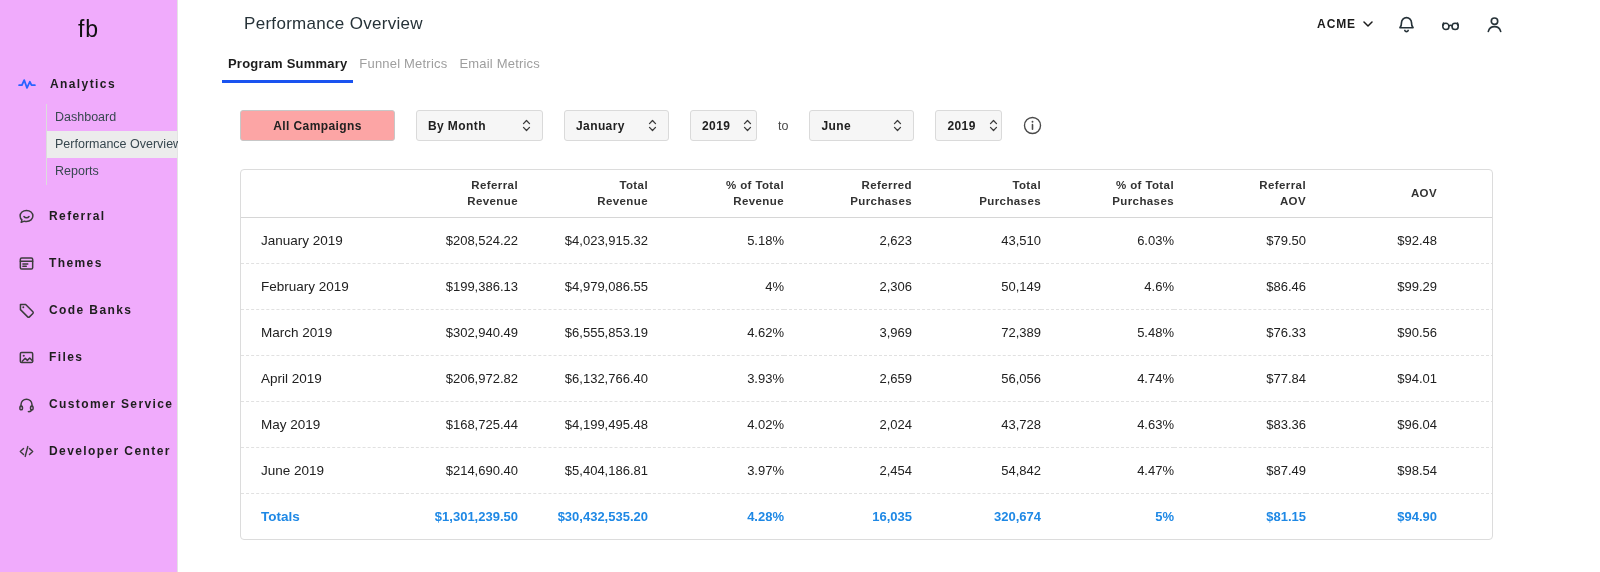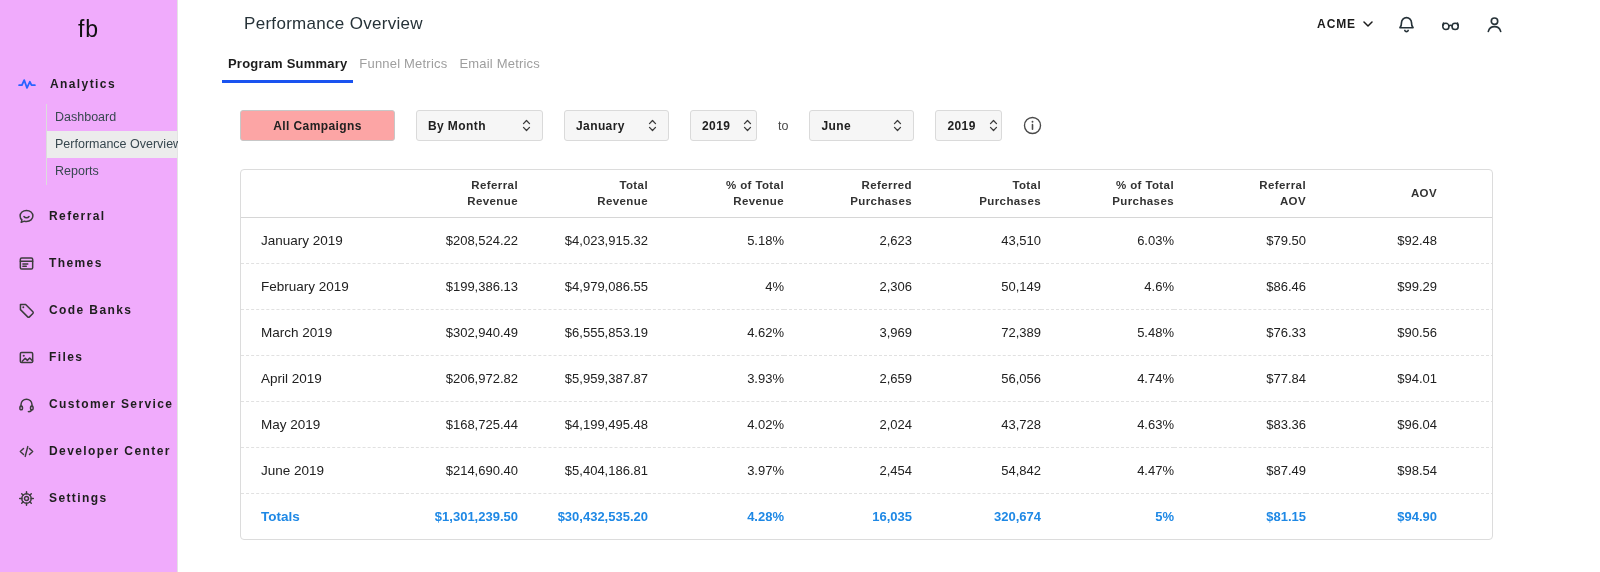--- a/index.html
+++ b/index.html
@@ -144,30 +144,20 @@
         <span class="icon">
           <svg width="17" height="17" viewBox="0 0 16 16" fill="none" stroke="currentColor" stroke-width="1.4" stroke-linecap="round" stroke-linejoin="round">
               <path d="M5.2 5.2 2.2 8l3 2.8"></path>
               <path d="M10.8 5.2 13.8 8l-3 2.8"></path>
               <path d="M9.2 3.4 6.8 12.6"></path>
             </svg>
         </span>
         <span class="nav-label">Developer Center</span>
       </div>
 
-      <div class="nav-item">
-        <span class="icon">
-          <svg width="17" height="17" viewBox="0 0 16 16" fill="none" stroke="currentColor" stroke-width="1.4" stroke-linecap="round" stroke-linejoin="round">
-              <circle cx="8" cy="8" r="4.4"></circle>
-              <circle cx="8" cy="8" r="1.9"></circle>
-              <path d="M8 1.6v2M8 12.4v2M1.6 8h2M12.4 8h2M3.5 3.5l1.4 1.4M11.1 11.1l1.4 1.4M12.5 3.5l-1.4 1.4M4.9 11.1l-1.4 1.4"></path>
-            </svg>
-        </span>
-        <span class="nav-label">Settings</span>
-      </div>
 
     </nav>
   </aside>
 
   <main>
 
     <div class="main-header">
       <h1 class="page-title">Performance Overview</h1>
       <div class="header-right">
         <div class="account">
@@ -334,21 +324,21 @@
               <td>4.62%</td>
               <td>3,969</td>
               <td>72,389</td>
               <td>5.48%</td>
               <td>$76.33</td>
               <td>$90.56</td>
             </tr>
             <tr>
               <td class="first-col">April 2019</td>
               <td>$206,972.82</td>
-              <td>$5,959,387.87</td>
+              <td>$6,132,766.40</td>
               <td>3.93%</td>
               <td>2,659</td>
               <td>56,056</td>
               <td>4.74%</td>
               <td>$77.84</td>
               <td>$94.01</td>
             </tr>
             <tr>
               <td class="first-col">May 2019</td>
               <td>$168,725.44</td>

